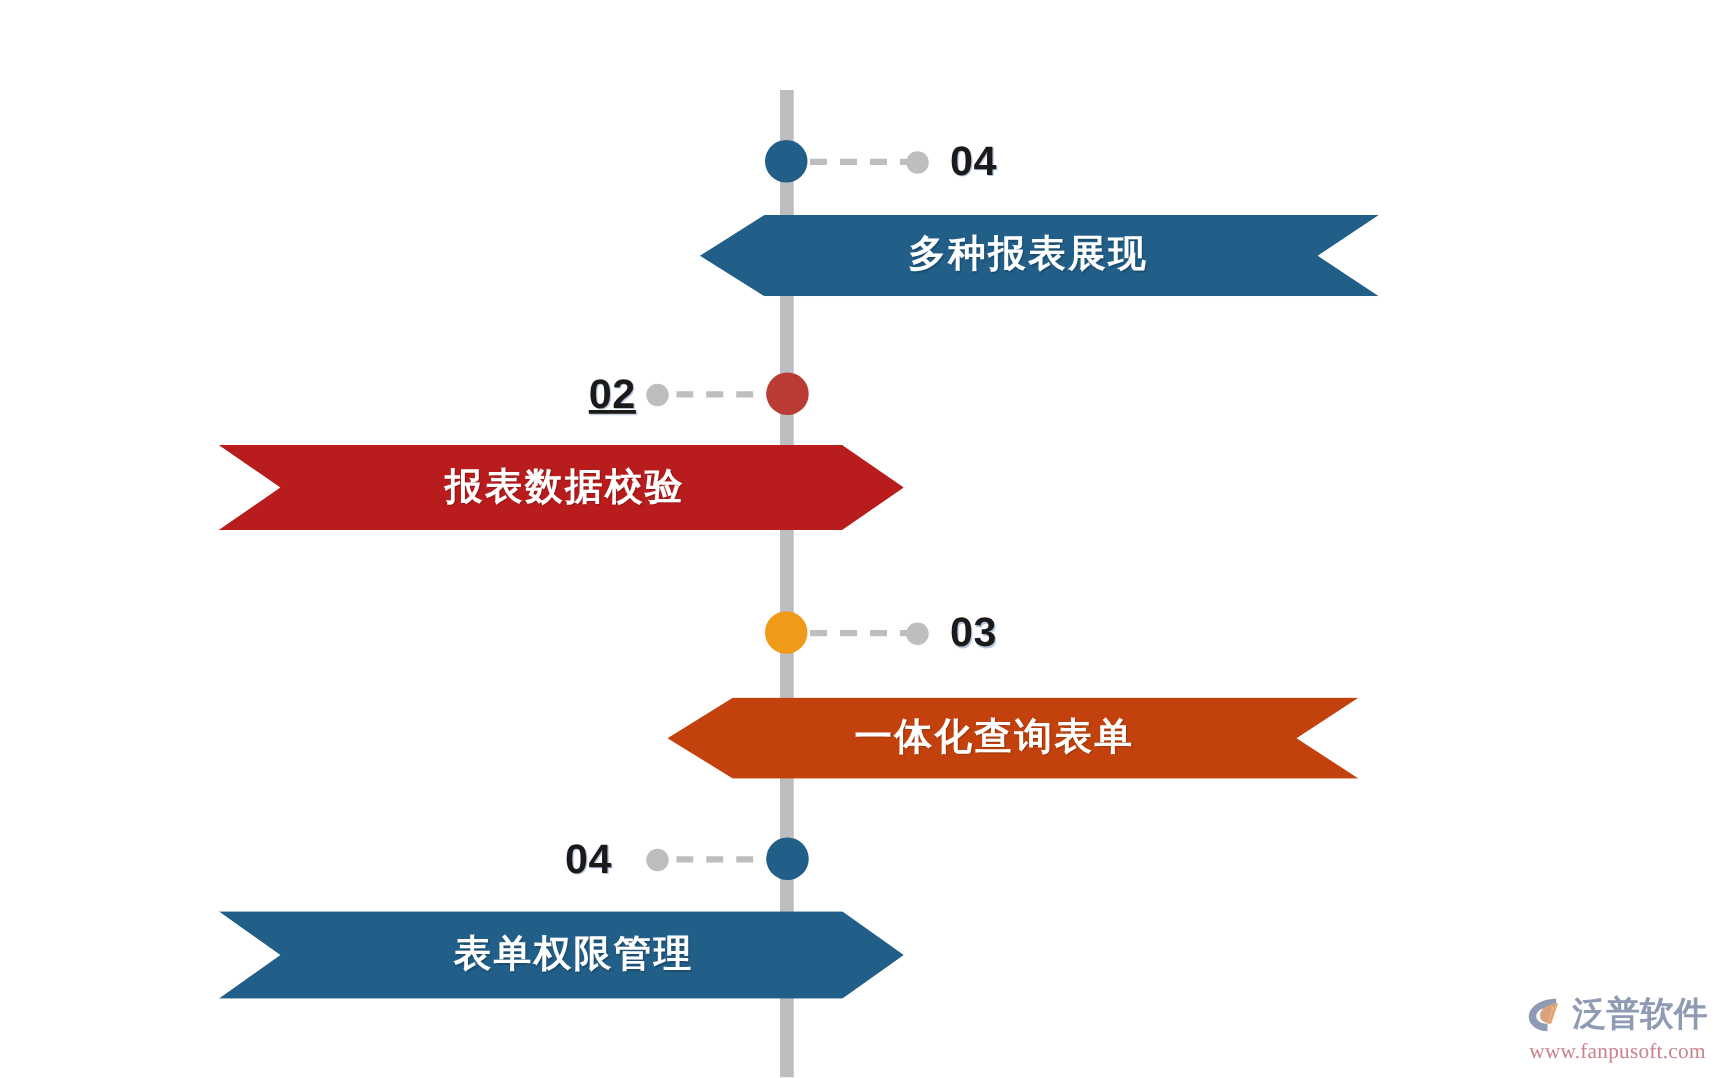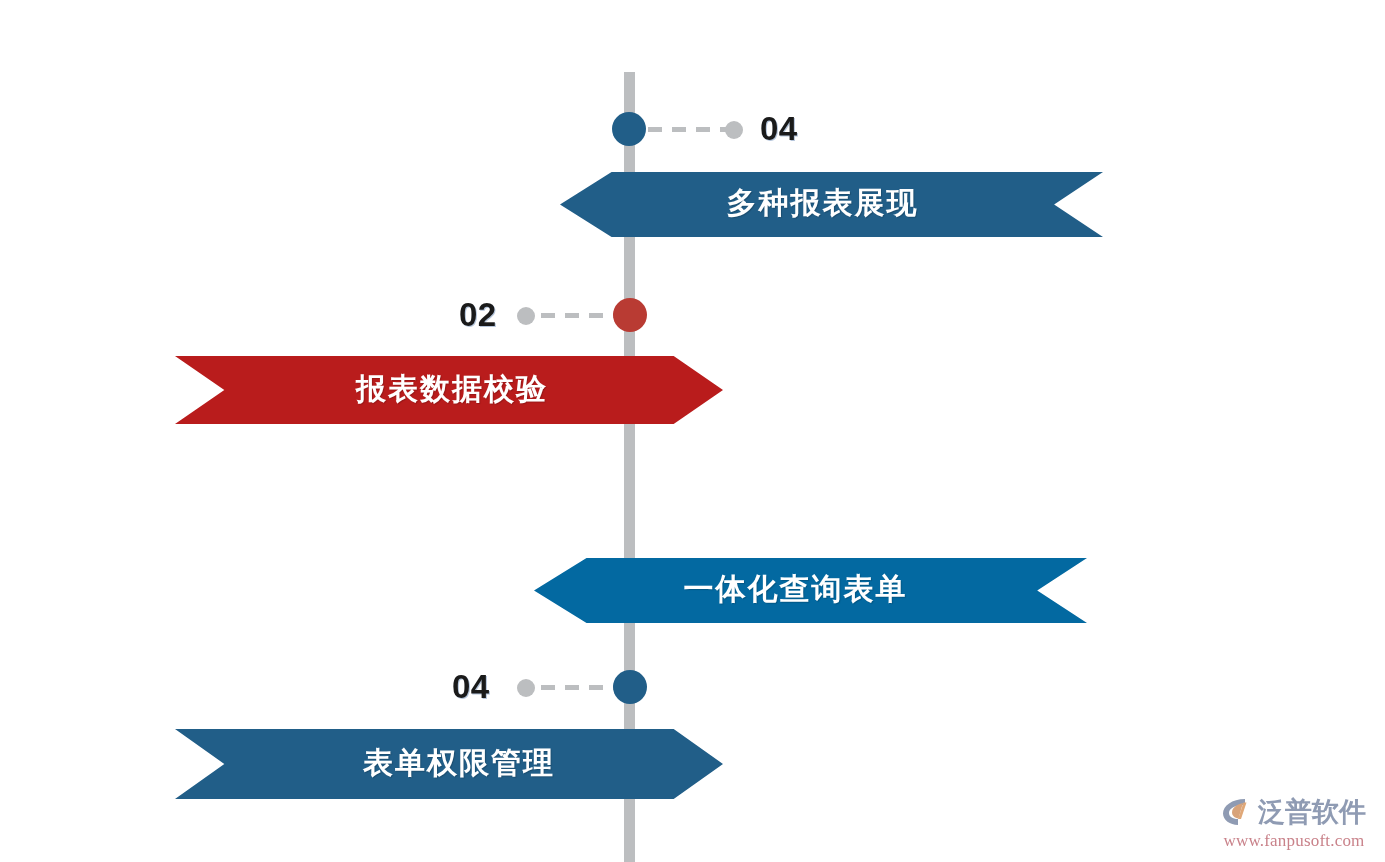--- a/index.html
+++ b/index.html
@@ -103,32 +103,38 @@
     <div class="dash" style="left:36px;width:78px;"></div>
     <div class="small-dot" style="left:113px;"></div>
     <div class="num" style="left:148px;">04</div>
   </div>
 
   <div class="ribbon shape-right-notch" style="left:560px;top:172px;width:543px;height:65px;background:#215E88;">
     <span style="margin-right:18px;">多种报表展现</span>
   </div>
 
   <div class="marker" style="left:455px;top:298px;width:200px;">
-    <div class="num" style="left:4px;">02</div>
+    <div class="num" style="left:16px;text-decoration:underline;">02</div>
     <div class="small-dot" style="left:62px;"></div>
     <div class="dash" style="left:86px;width:78px;"></div>
     <div class="big-dot" style="left:158px;background:#B93B33;"></div>
   </div>
 
   <div class="ribbon shape-left-notch-right-point" style="left:175px;top:356px;width:548px;height:68px;background:#b91c1c;">
     <span style="margin-left:6px;">报表数据校验</span>
   </div>
 
+  <div class="marker" style="left:612px;top:489px;width:240px;">
+    <div class="big-dot" style="background:#F09A1A;"></div>
+    <div class="dash" style="left:36px;width:78px;"></div>
+    <div class="small-dot" style="left:113px;"></div>
+    <div class="num" style="left:148px;">03</div>
+  </div>
 
-  <div class="ribbon shape-right-notch" style="left:534px;top:558px;width:553px;height:65px;background:#0369a1;">
+  <div class="ribbon shape-right-notch" style="left:534px;top:558px;width:553px;height:65px;background:#c2410c;">
     <span style="margin-right:30px;">一体化查询表单</span>
   </div>
 
   <div class="marker" style="left:452px;top:670px;width:200px;text-align:center;">
     <div class="num" style="left:0px;">04</div>
     <div class="small-dot" style="left:65px;"></div>
     <div class="dash" style="left:89px;width:78px;"></div>
     <div class="big-dot" style="left:161px;background:#215E88;"></div>
   </div>
 

